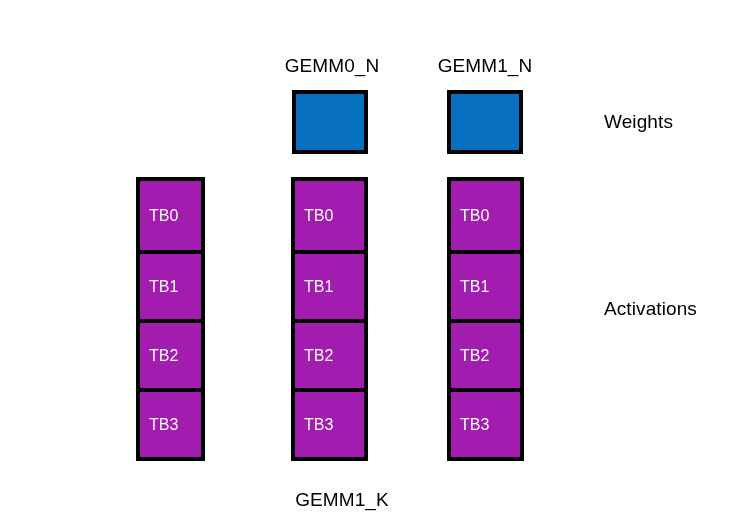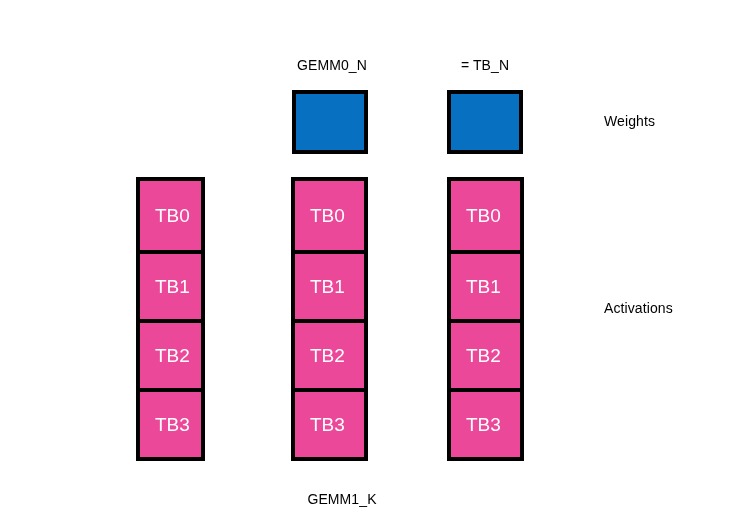--- a/index.html
+++ b/index.html
@@ -17,44 +17,44 @@
   }
   #canvas {
     position: relative;
     width: 742px;
     height: 529px;
   }
 
   
   .label {
     position: absolute;
-    font-size: 14px;
+    font-size: 19px;
     line-height: 23px;
     color: #000000;
     white-space: pre;
     letter-spacing: 0.1px;
   }
   .label.center { text-align: center; }
 
   
   .column {
     position: absolute;
     display: flex;
     flex-direction: column;
   }
   .tb-cell {
-    background: #ec4899;
+    background: #a21caf;
     border: 4px solid #000000;
     box-sizing: border-box;
     display: flex;
     align-items: center;
     color: #ffffff;
-    font-size: 19px;
+    font-size: 16px;
     line-height: 19px;
-    padding-left: 15px;
+    padding-left: 9px;
     margin-bottom: -4px; 
   }
   .tb-cell:last-child { margin-bottom: 16px; }
 
   
   .weight-box {
     position: absolute;
     background: #0770c0;
     border: 4px solid #000000;
     box-sizing: border-box;
@@ -64,20 +64,21 @@
 <body>
 
 <div id="canvas">
 
   <div class="label center" style="left:268px; top:8px; width:128px;">
     <div>GEMM0_N</div>
     <div>= TB_N</div>
   </div>
 
   <div class="label center" style="left:421px; top:8px; width:128px;">
+    <div>GEMM1_N</div>
     <div>= TB_N</div>
   </div>
 
   <div class="weight-box" style="left:292px; top:90px; width:76px; height:64px;"></div>
 
   <div class="weight-box" style="left:447px; top:90px; width:76px; height:64px;"></div>
 
   <div class="label" style="left:604px; top:297px;">Activations</div>
 
   <div class="label" style="left:604px; top:110px;">Weights</div>

